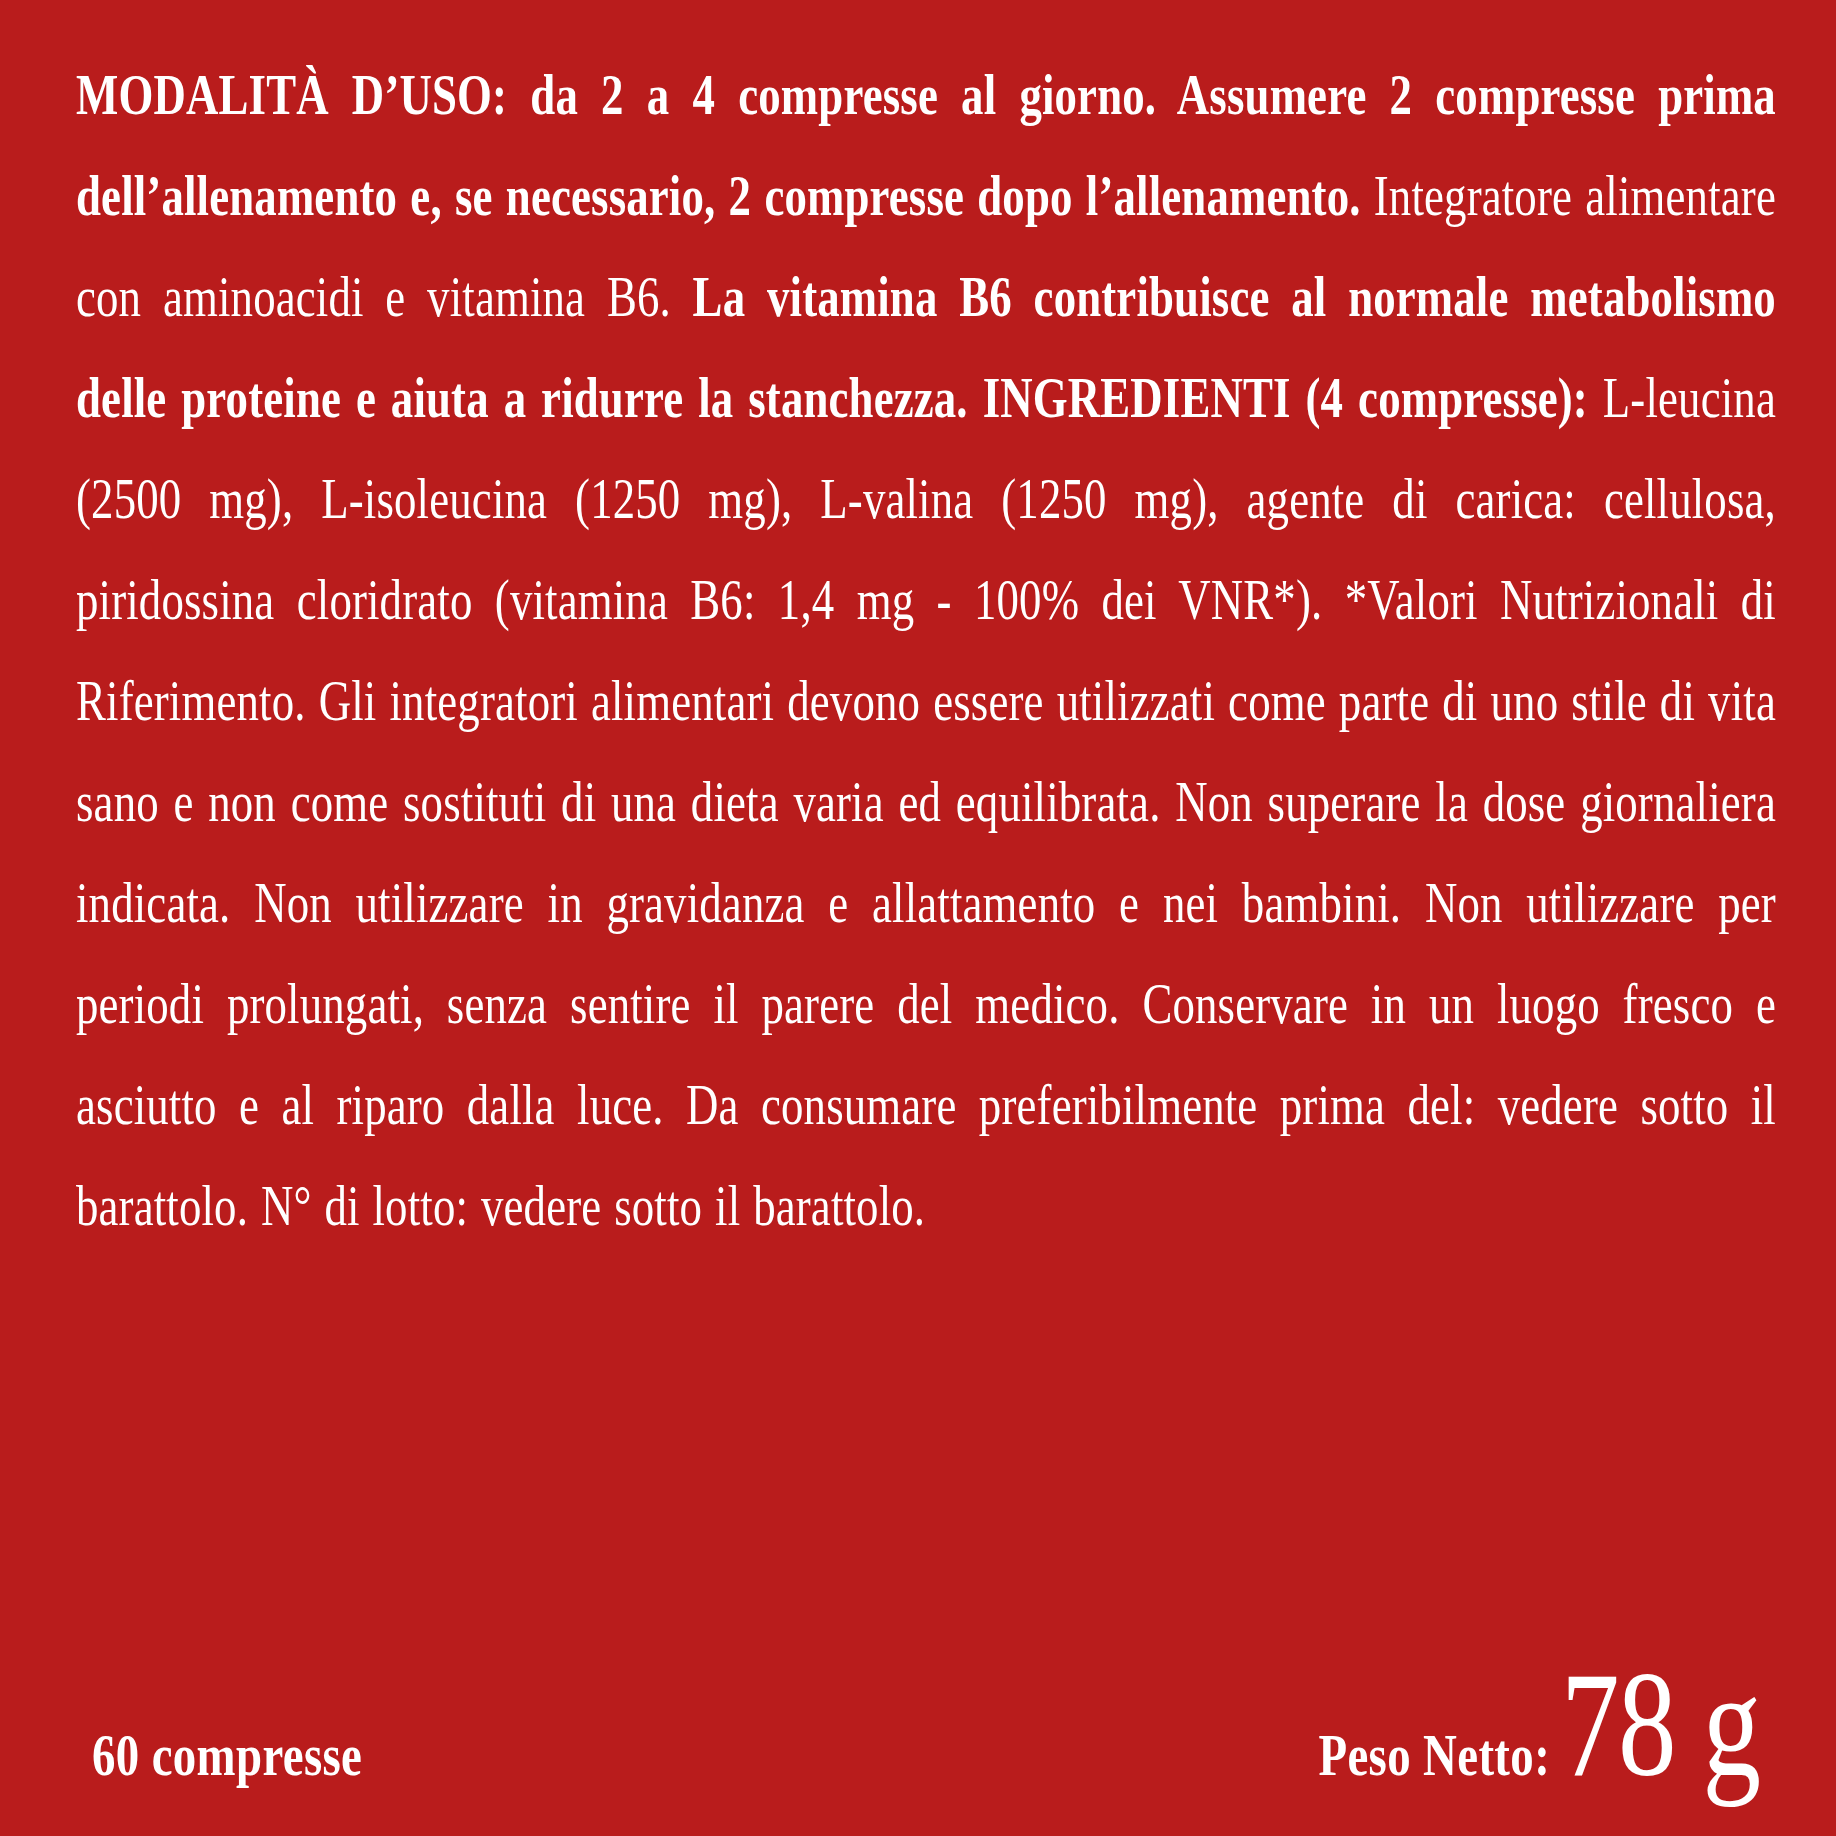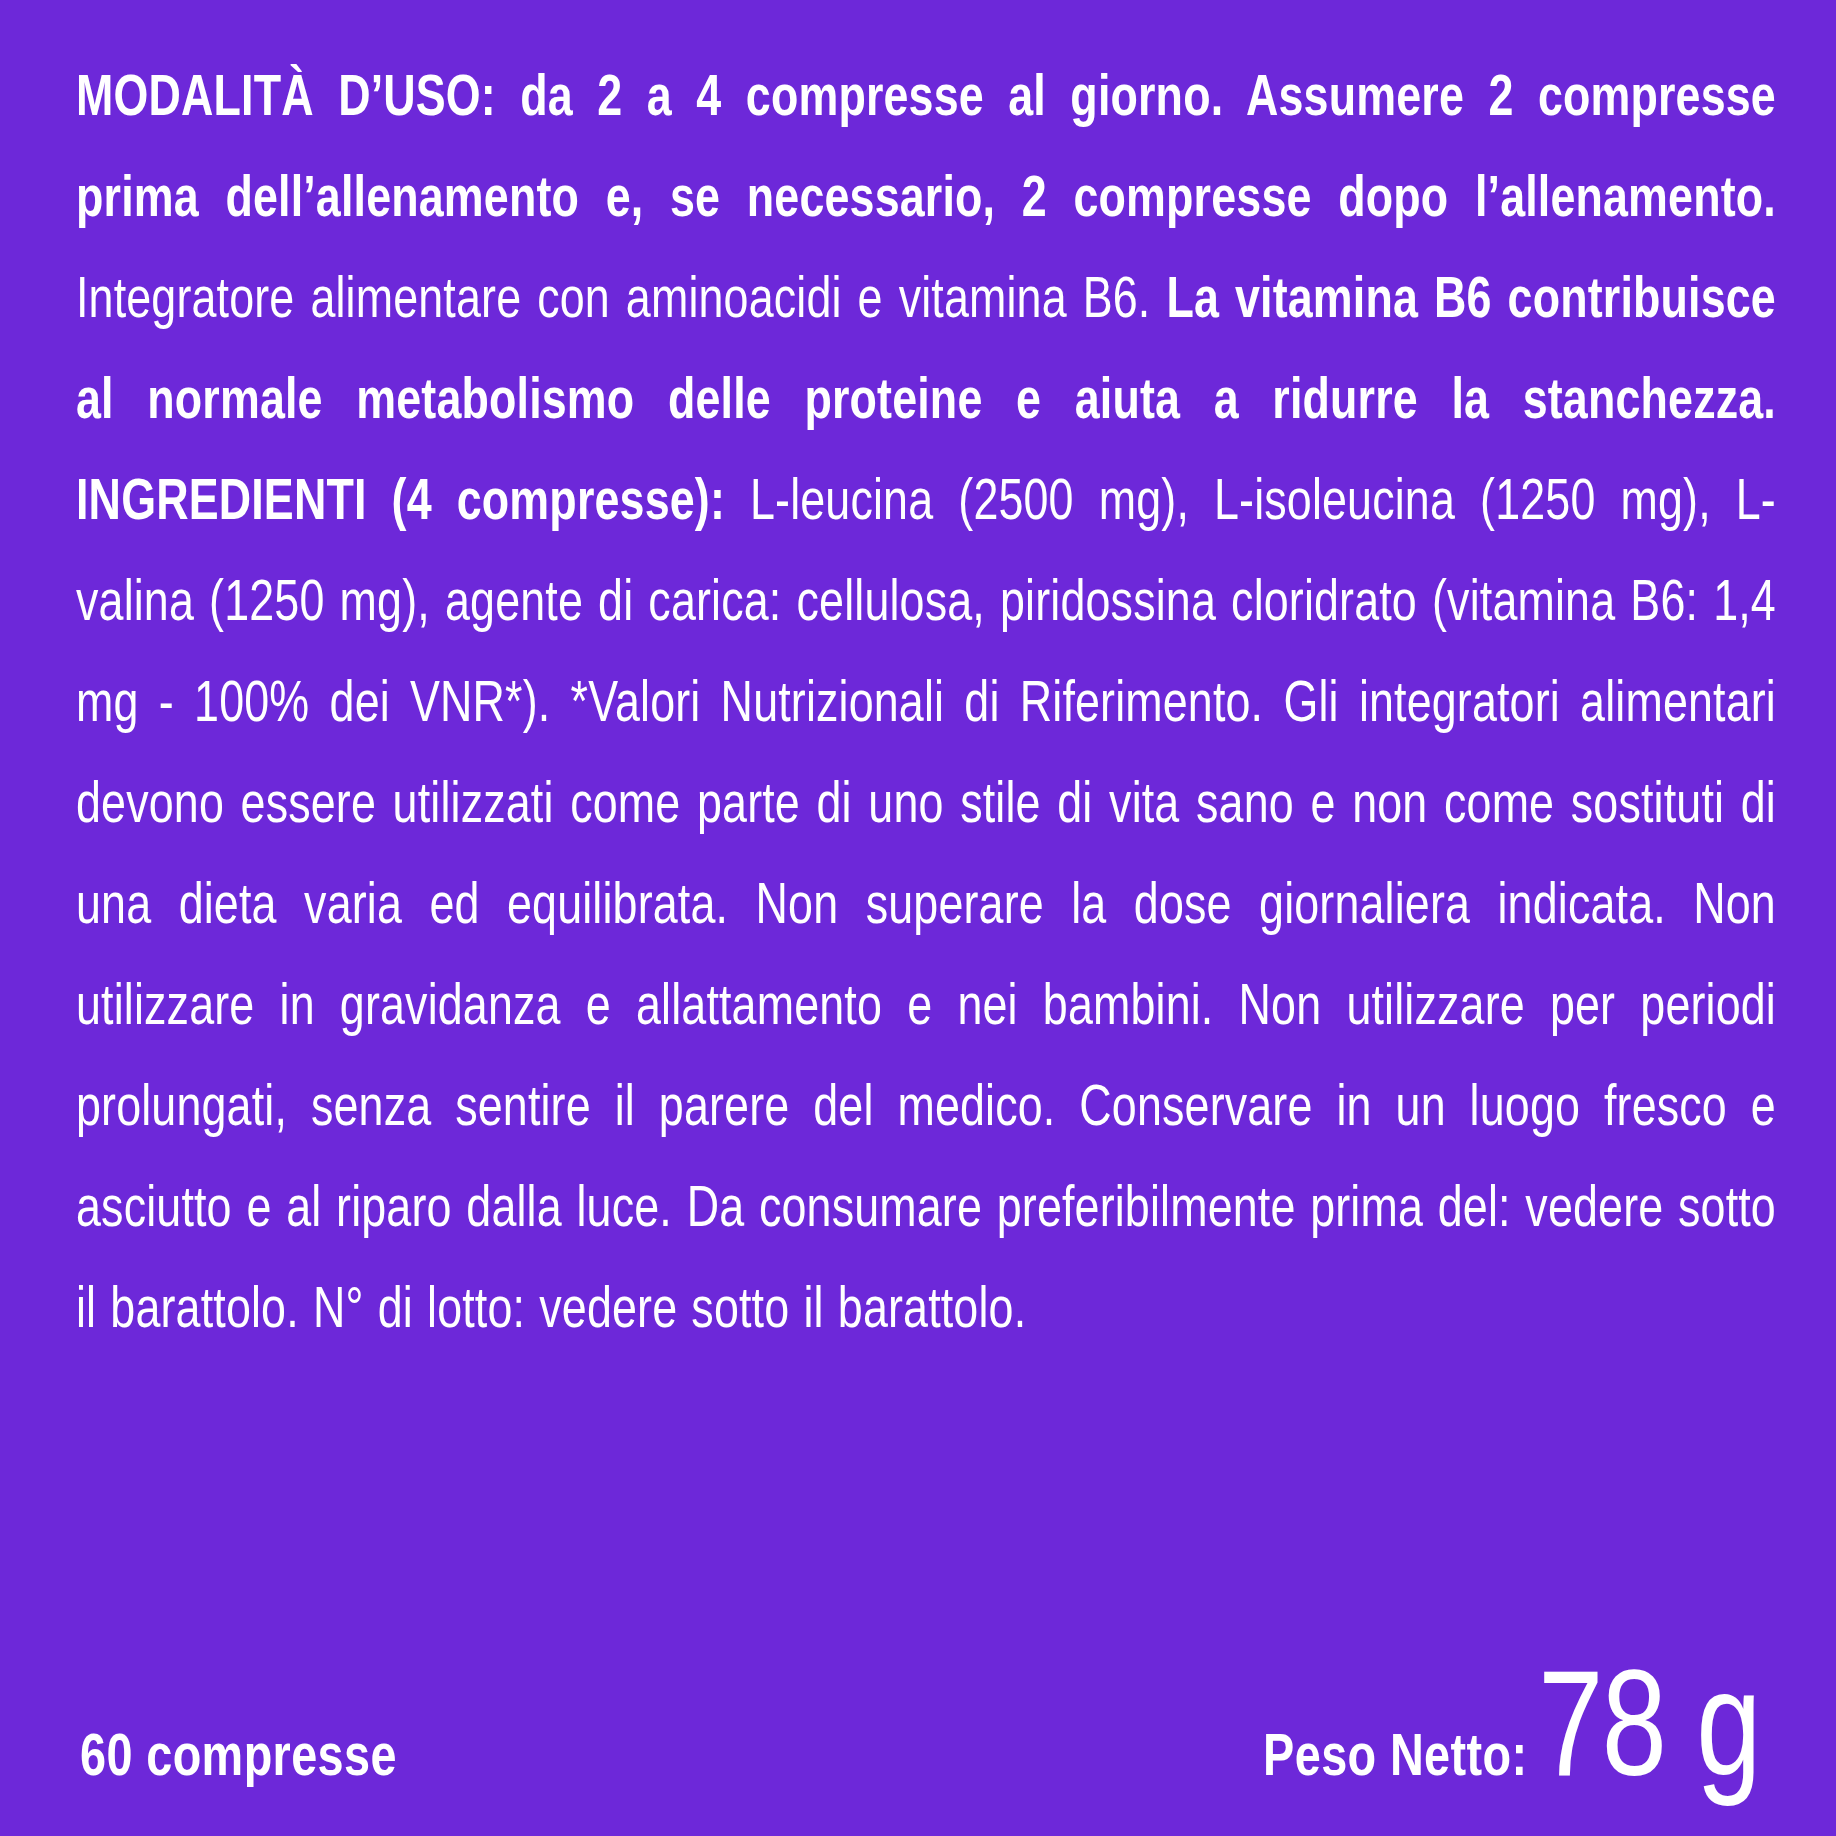--- a/index.html
+++ b/index.html
@@ -4,23 +4,23 @@
 <style>
   html, body {
     margin: 0;
     padding: 0;
     background: #000;
   }
   .label {
     position: relative;
     width: 1836px;
     height: 1836px;
-    background: #6d28d9;
+    background: #b91c1c;
     color: #ffffff;
-    font-family: Liberation Sans, sans-serif;
+    font-family: Liberation Serif, serif;
     overflow: hidden;
   }
   
   .text-block {
     position: absolute;
     top: 44px;
     left: 76px;
     width: 2200px;
     transform: scaleX(0.7727);
     transform-origin: top left;
@@ -32,21 +32,21 @@
     text-align: justify;
     font-weight: 400;
     letter-spacing: 0.2px;
     word-spacing: 2px;
   }
   .b { font-weight: 700; }
 
   
   .footer {
     position: absolute;
-    left: 80px;
+    left: 92px;
     right: 76px;
     bottom: 26px;
     display: flex;
     justify-content: space-between;
     align-items: baseline;
   }
   .tablet-count {
     font-weight: 700;
     font-size: 60px;
     white-space: nowrap;

